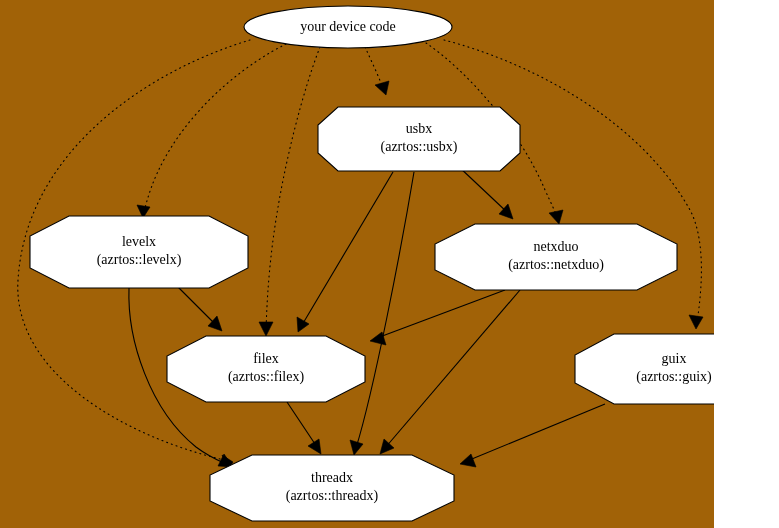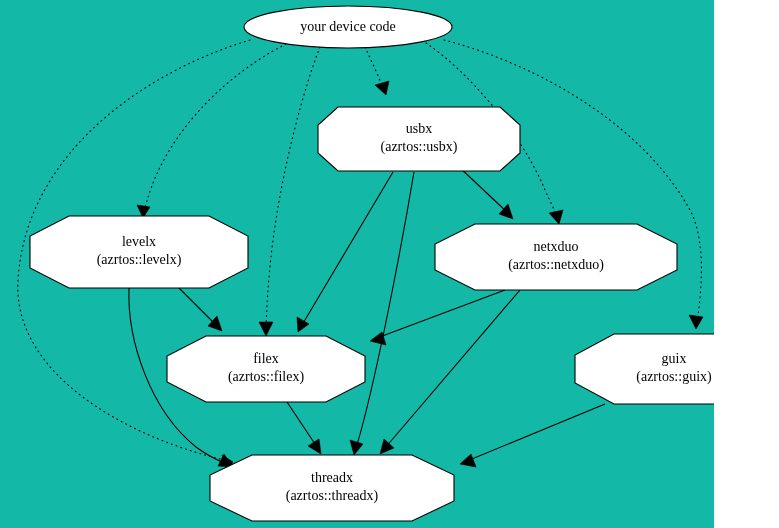--- a/index.html
+++ b/index.html
@@ -9,21 +9,21 @@
     background: #ffffff;
   }
   body {
     font-family: "Liberation Serif", "DejaVu Serif", serif;
   }
   #graph-canvas {
     position: relative;
     width: 714px;
     height: 528px;
     overflow: hidden;
-    background: #14b8a6;
+    background: #a16207;
   }
   #graph-svg {
     position: absolute;
     top: 0;
     left: 0;
     width: 779px;
     height: 528px;
     display: block;
   }
   .node-shape {

